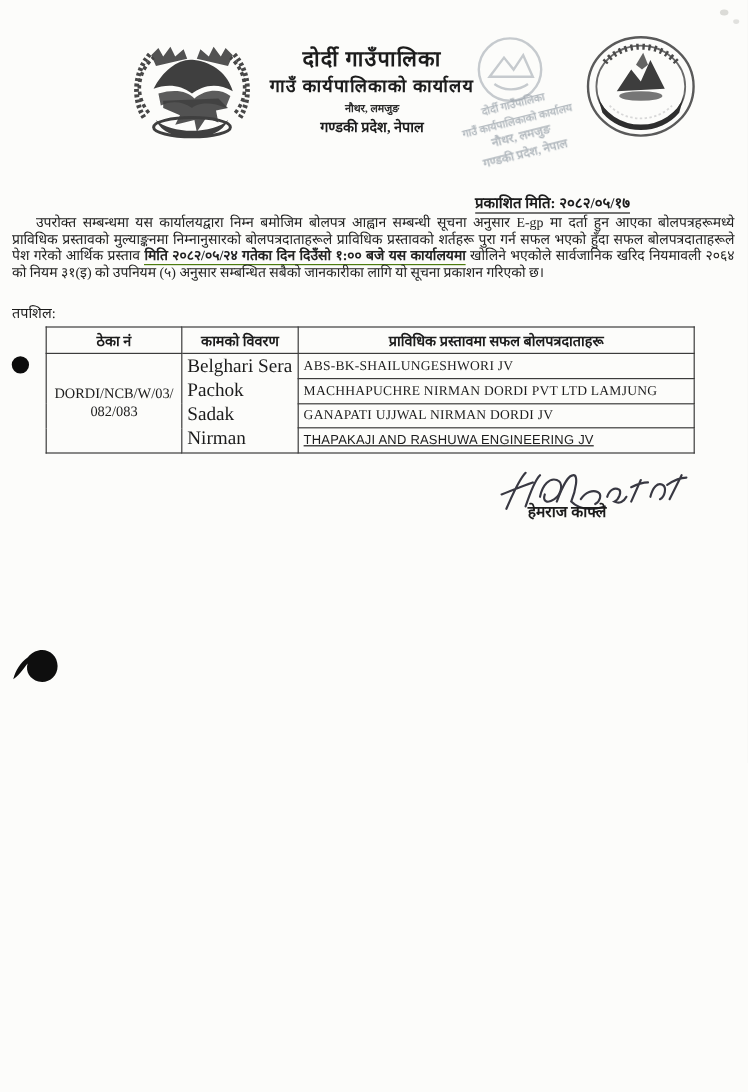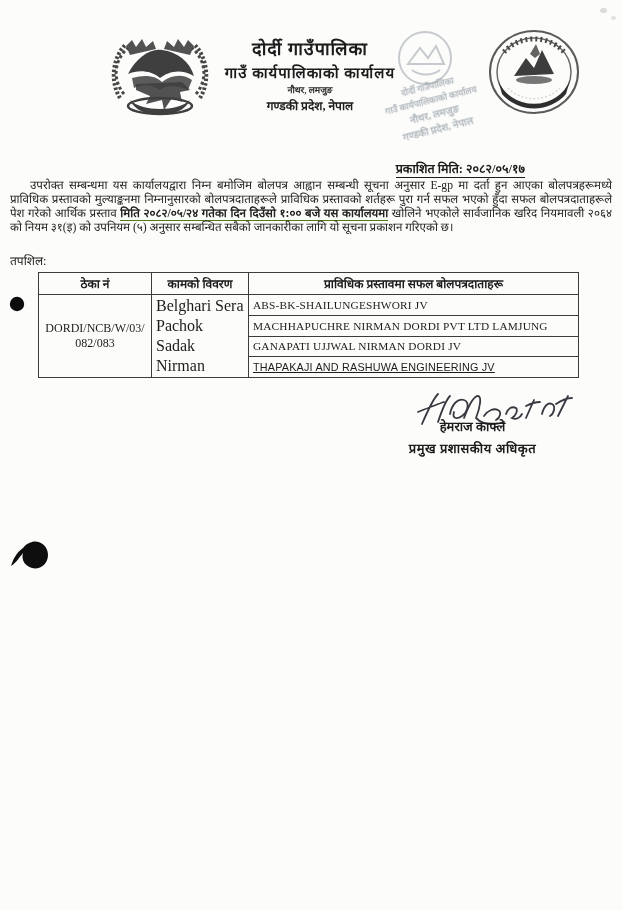--- a/index.html
+++ b/index.html
@@ -195,21 +195,20 @@
       <path d="M56,30 C62,14 66,8 70,8 C74,8 72,20 68,30 C74,36 84,38 96,34"></path>
       <path d="M76,28 C80,22 86,20 90,22 C94,24 92,30 88,32"></path>
       <path d="M98,26 C100,20 104,18 108,20 C110,22 108,28 104,30 C108,32 112,30 114,26"></path>
       <path d="M118,30 L126,12 M118,18 C122,16 128,14 132,14"></path>
       <path d="M134,26 C136,18 140,14 144,16 C148,18 146,26 142,28"></path>
       <path d="M150,28 L160,8 M148,16 C154,12 160,10 164,10"></path>
     </g>
   </svg>
 
   <div class="sig-name">हेमराज काफ्ले</div>
-  <div class="sig-title">प्रमुख प्रशासकीय अधिकृत</div>
 
   <svg class="dot-artifact" viewBox="0 0 16 16">
     <circle cx="8" cy="8" r="7.2" fill="#0c0c0c"></circle>
   </svg>
   <svg class="blob-artifact" viewBox="0 0 52 52">
     <path d="M26,8 C34,6 42,12 42,21 C42,30 34,36 26,34 C19,32 15,26 17,19 C13,24 9,30 5,32 C7,25 11,18 17,14 C19,11 22,9 26,8 z" fill="#0e0e0e"></path>
   </svg>
   <div class="speck" style="left:600px;top:8px;width:7px;height:5px;opacity:.5;"></div>
   <div class="speck" style="left:611px;top:16px;width:5px;height:4px;opacity:.4;"></div>
 

